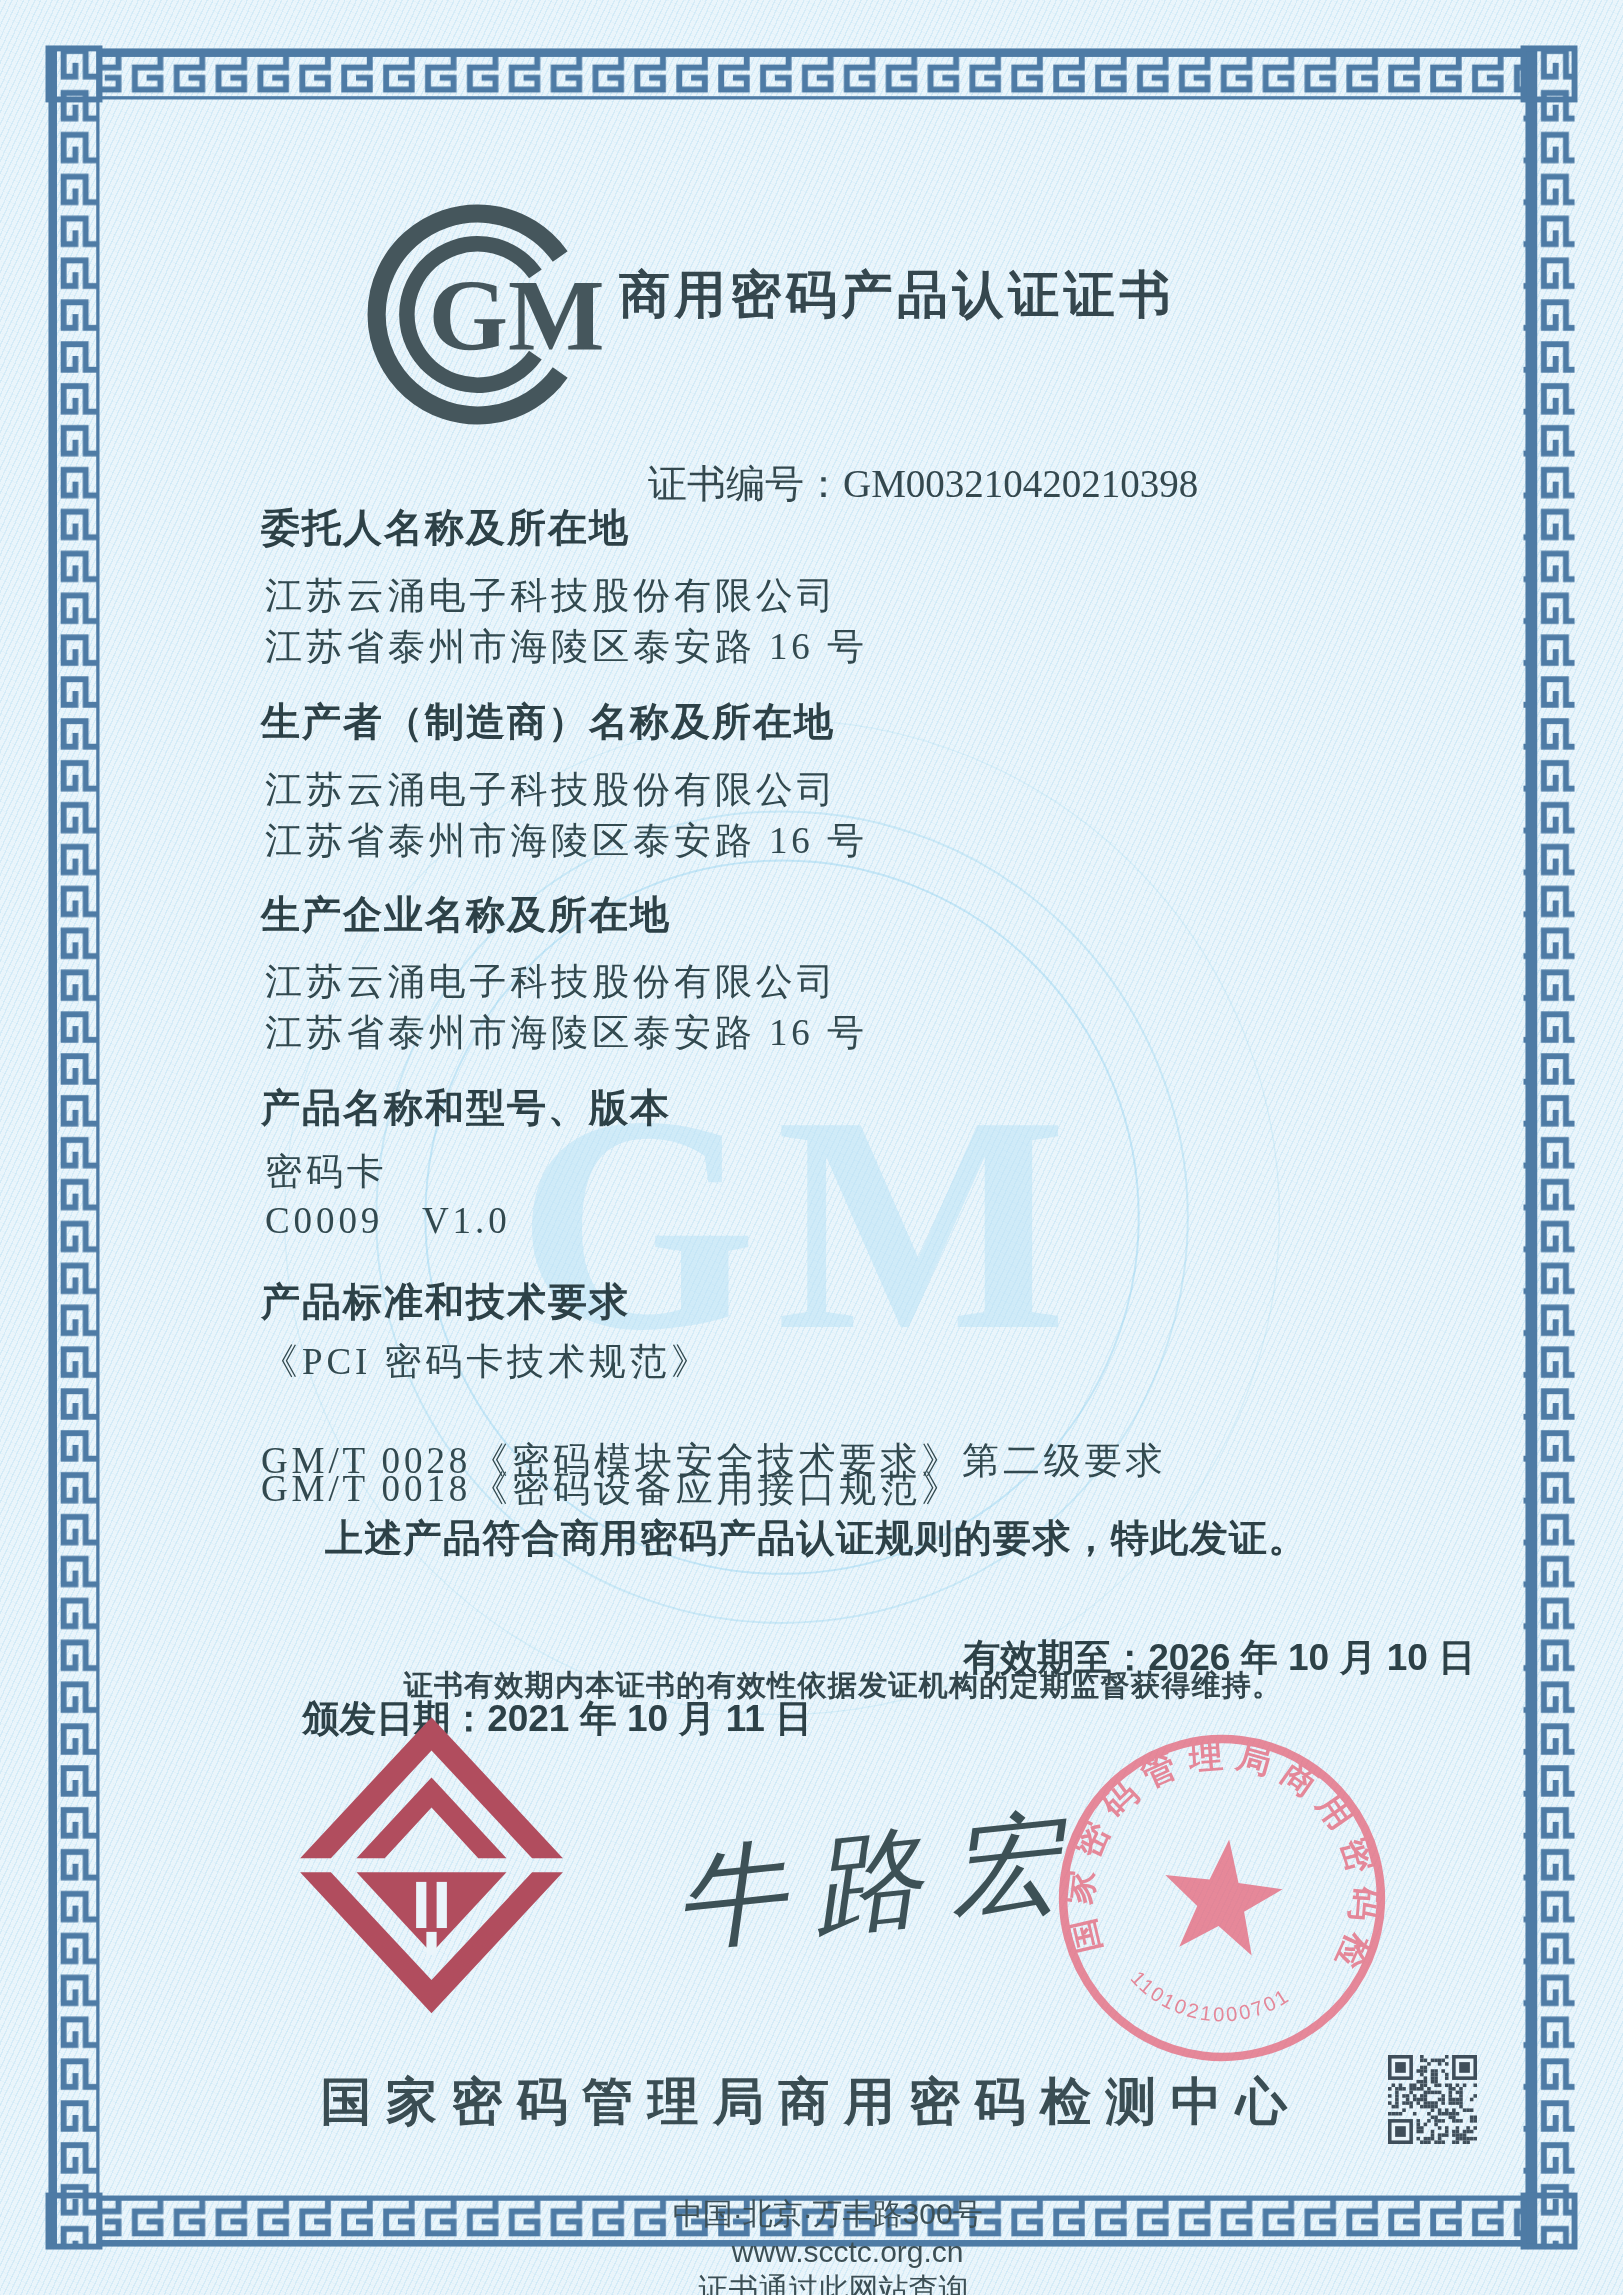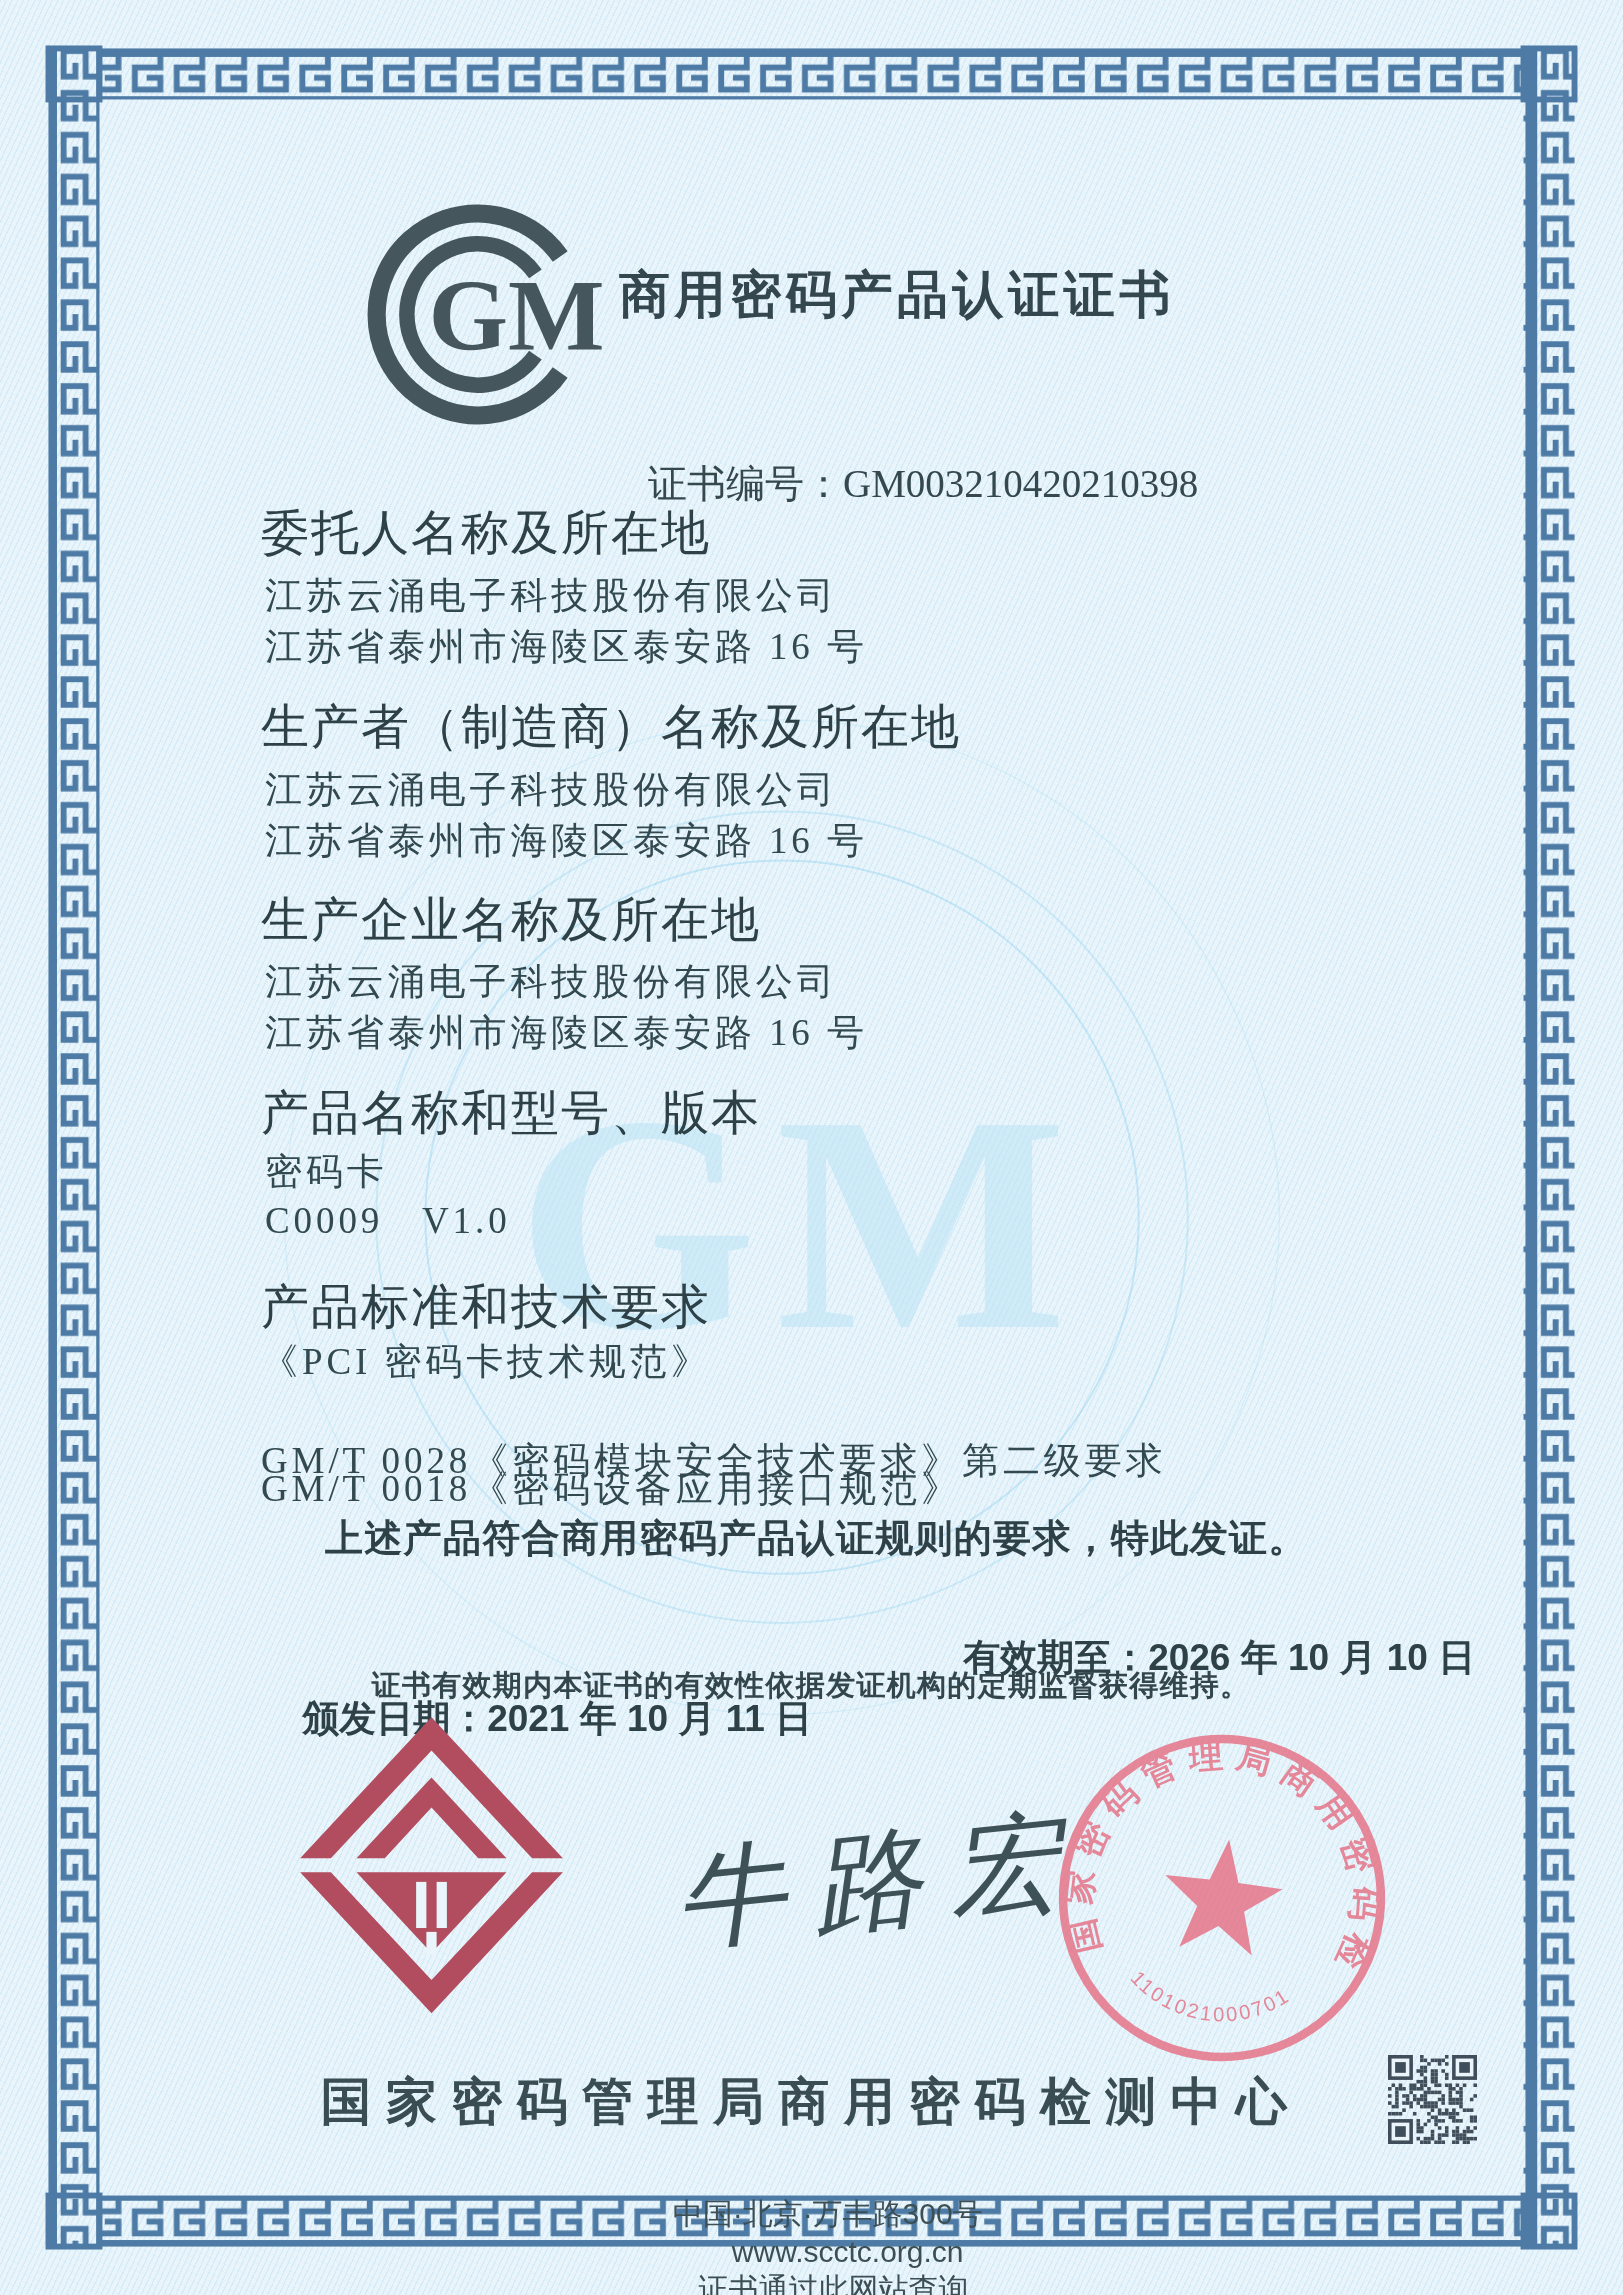--- a/index.html
+++ b/index.html
@@ -9,21 +9,21 @@
         background-color:#eaf5fb;
         background-image:
           repeating-linear-gradient(115deg, rgba(130,198,232,.20) 0 1.3px, rgba(255,255,255,0) 1.3px 5.2px),
           repeating-linear-gradient(25deg, rgba(160,215,240,.10) 0 0.7px, rgba(255,255,255,0) 0.7px 7.2px);}
   .abs{position:absolute;}
   svg{display:block;}
 
   
   .title{font-size:51px;font-weight:bold;color:#35474e;letter-spacing:4.6px;white-space:pre;}
   .certno{font-size:39px;color:#34484e;font-family:"Liberation Serif", serif;white-space:pre;}
-  .sec-head{font-size:48px;font-weight:normal;color:#2d4147;letter-spacing:2px;white-space:pre;}
+  .sec-head{font-size:39px;font-weight:bold;color:#2d4147;letter-spacing:2px;white-space:pre;}
   .sec-line{font-size:37px;color:#32494f;font-family:"Liberation Serif", serif;
             letter-spacing:3.9px;white-space:pre-wrap;}
   .statement{font-size:38px;font-weight:bold;color:#2d4147;letter-spacing:1.3px;white-space:pre;}
   .dateline{font-size:37px;font-weight:bold;color:#2d4147;white-space:pre;}
   .note{font-size:29px;font-weight:bold;color:#33464c;letter-spacing:1.3px;text-align:center;}
   .sig{font-size:110px;color:#3d5156;font-family:"Liberation Serif", serif;
        font-style:italic;letter-spacing:27.5px;transform:rotate(-6deg);white-space:pre;}
   .footer-org{font-size:51px;font-weight:bold;color:#3a4d53;letter-spacing:14.4px;text-align:center;white-space:pre;}
   .footer-line{font-size:30px;color:#3c4f55;text-align:center;white-space:pre;}
   .footer-line .site{font-family:"Liberation Sans", sans-serif;margin-left:40px;}
@@ -96,21 +96,21 @@
 
   <div class="abs statement" style="left:325px;top:1513px;">上述产品符合商用密码产品认证规则的要求，特此发证。</div>
 
   <div class="abs dateline" style="left:261px;top:1652px;">
     <span>颁发日期：</span><span>2021 年 10 月 11 日</span>
   </div>
   <div class="abs dateline" style="left:922px;top:1591px;">
     <span>有效期至：</span><span>2026 年 10 月 10 日</span>
   </div>
 
-  <div class="abs note" style="left:99px;top:1666px;width:1424px;">证书有效期内本证书的有效性依据发证机构的定期监督获得维持。</div>
+  <div class="abs note" style="left:99px;top:1666px;width:1424px;padding-left:32px;">证书有效期内本证书的有效性依据发证机构的定期监督获得维持。</div>
 
   <svg class="abs" style="left:291px;top:1714px;" width="281" height="314" viewBox="0 0 420 490">
     <g fill="#b14d5e">
       <polygon points="5,225 210,5 415,225 367,225 210,57 53,225"></polygon>
       <polygon points="93,225 210,99 327,225 283,225 210,146 137,225"></polygon>
       <polygon points="5,247 210,467 415,247 367,247 210,415 53,247"></polygon>
       <polygon points="93,247 327,247 210,373"></polygon>
     </g>
     <g fill="#eaf5fb">
       <rect x="186" y="262" width="16" height="72"></rect>

